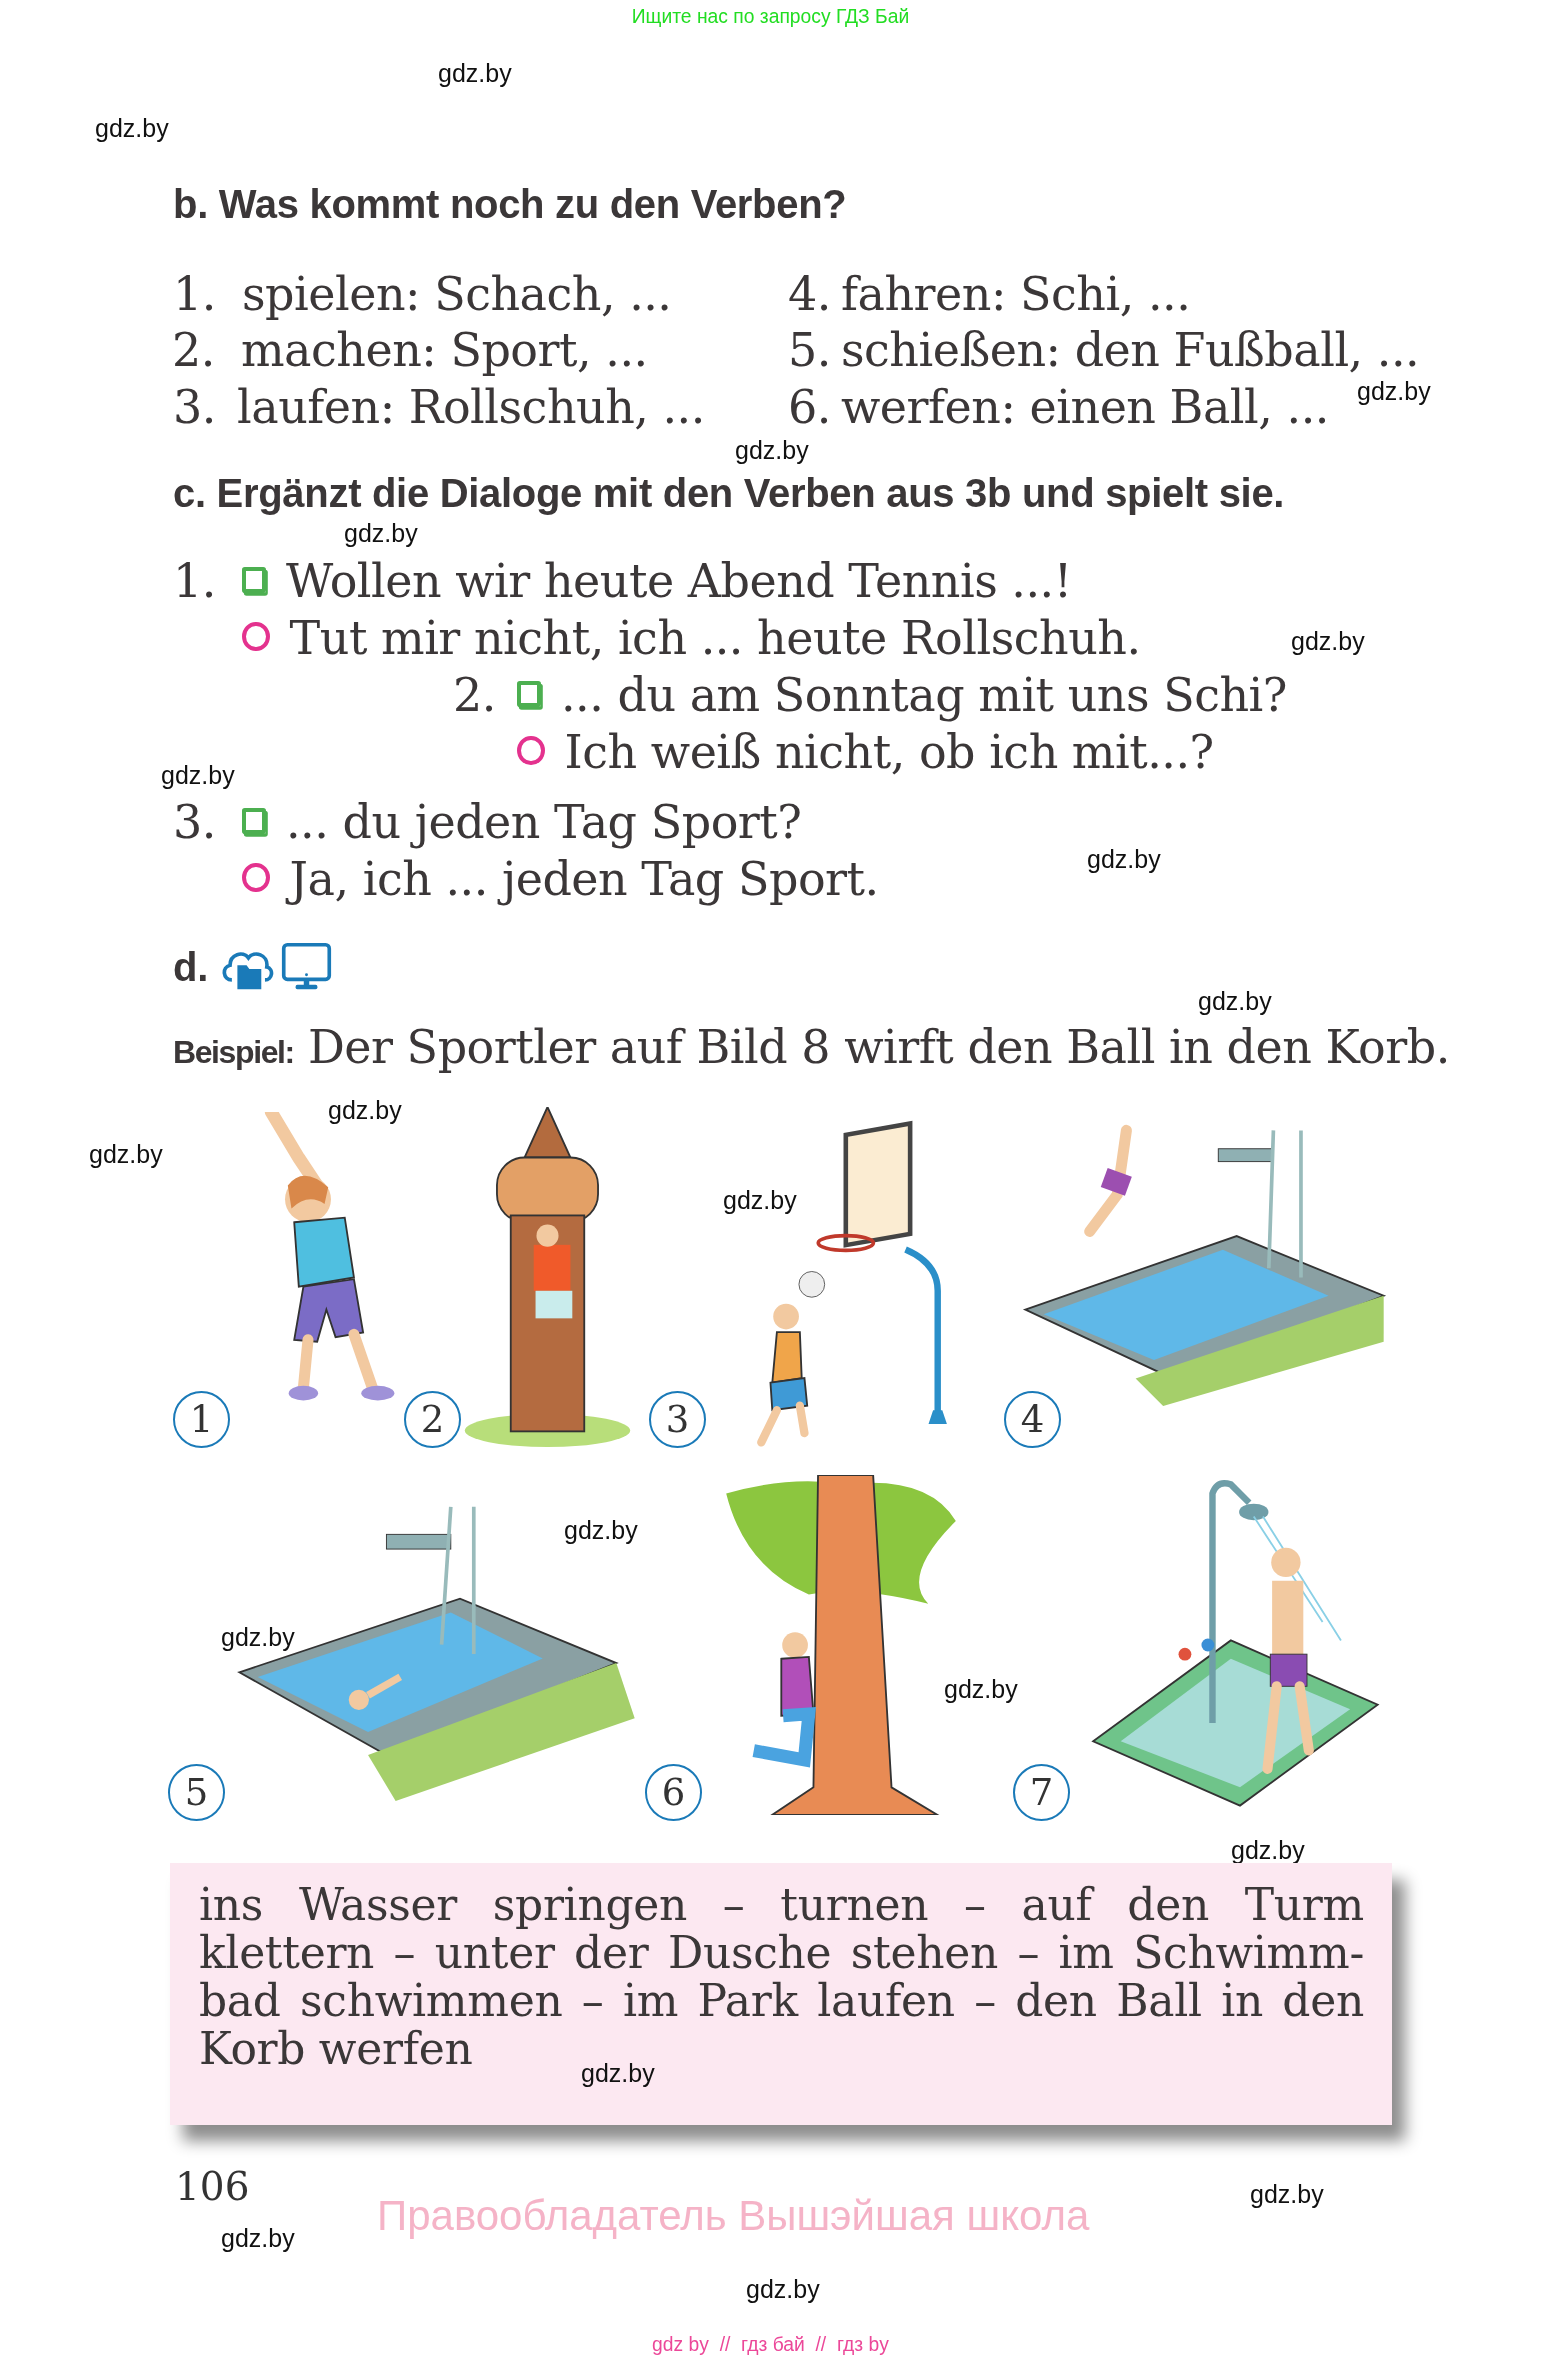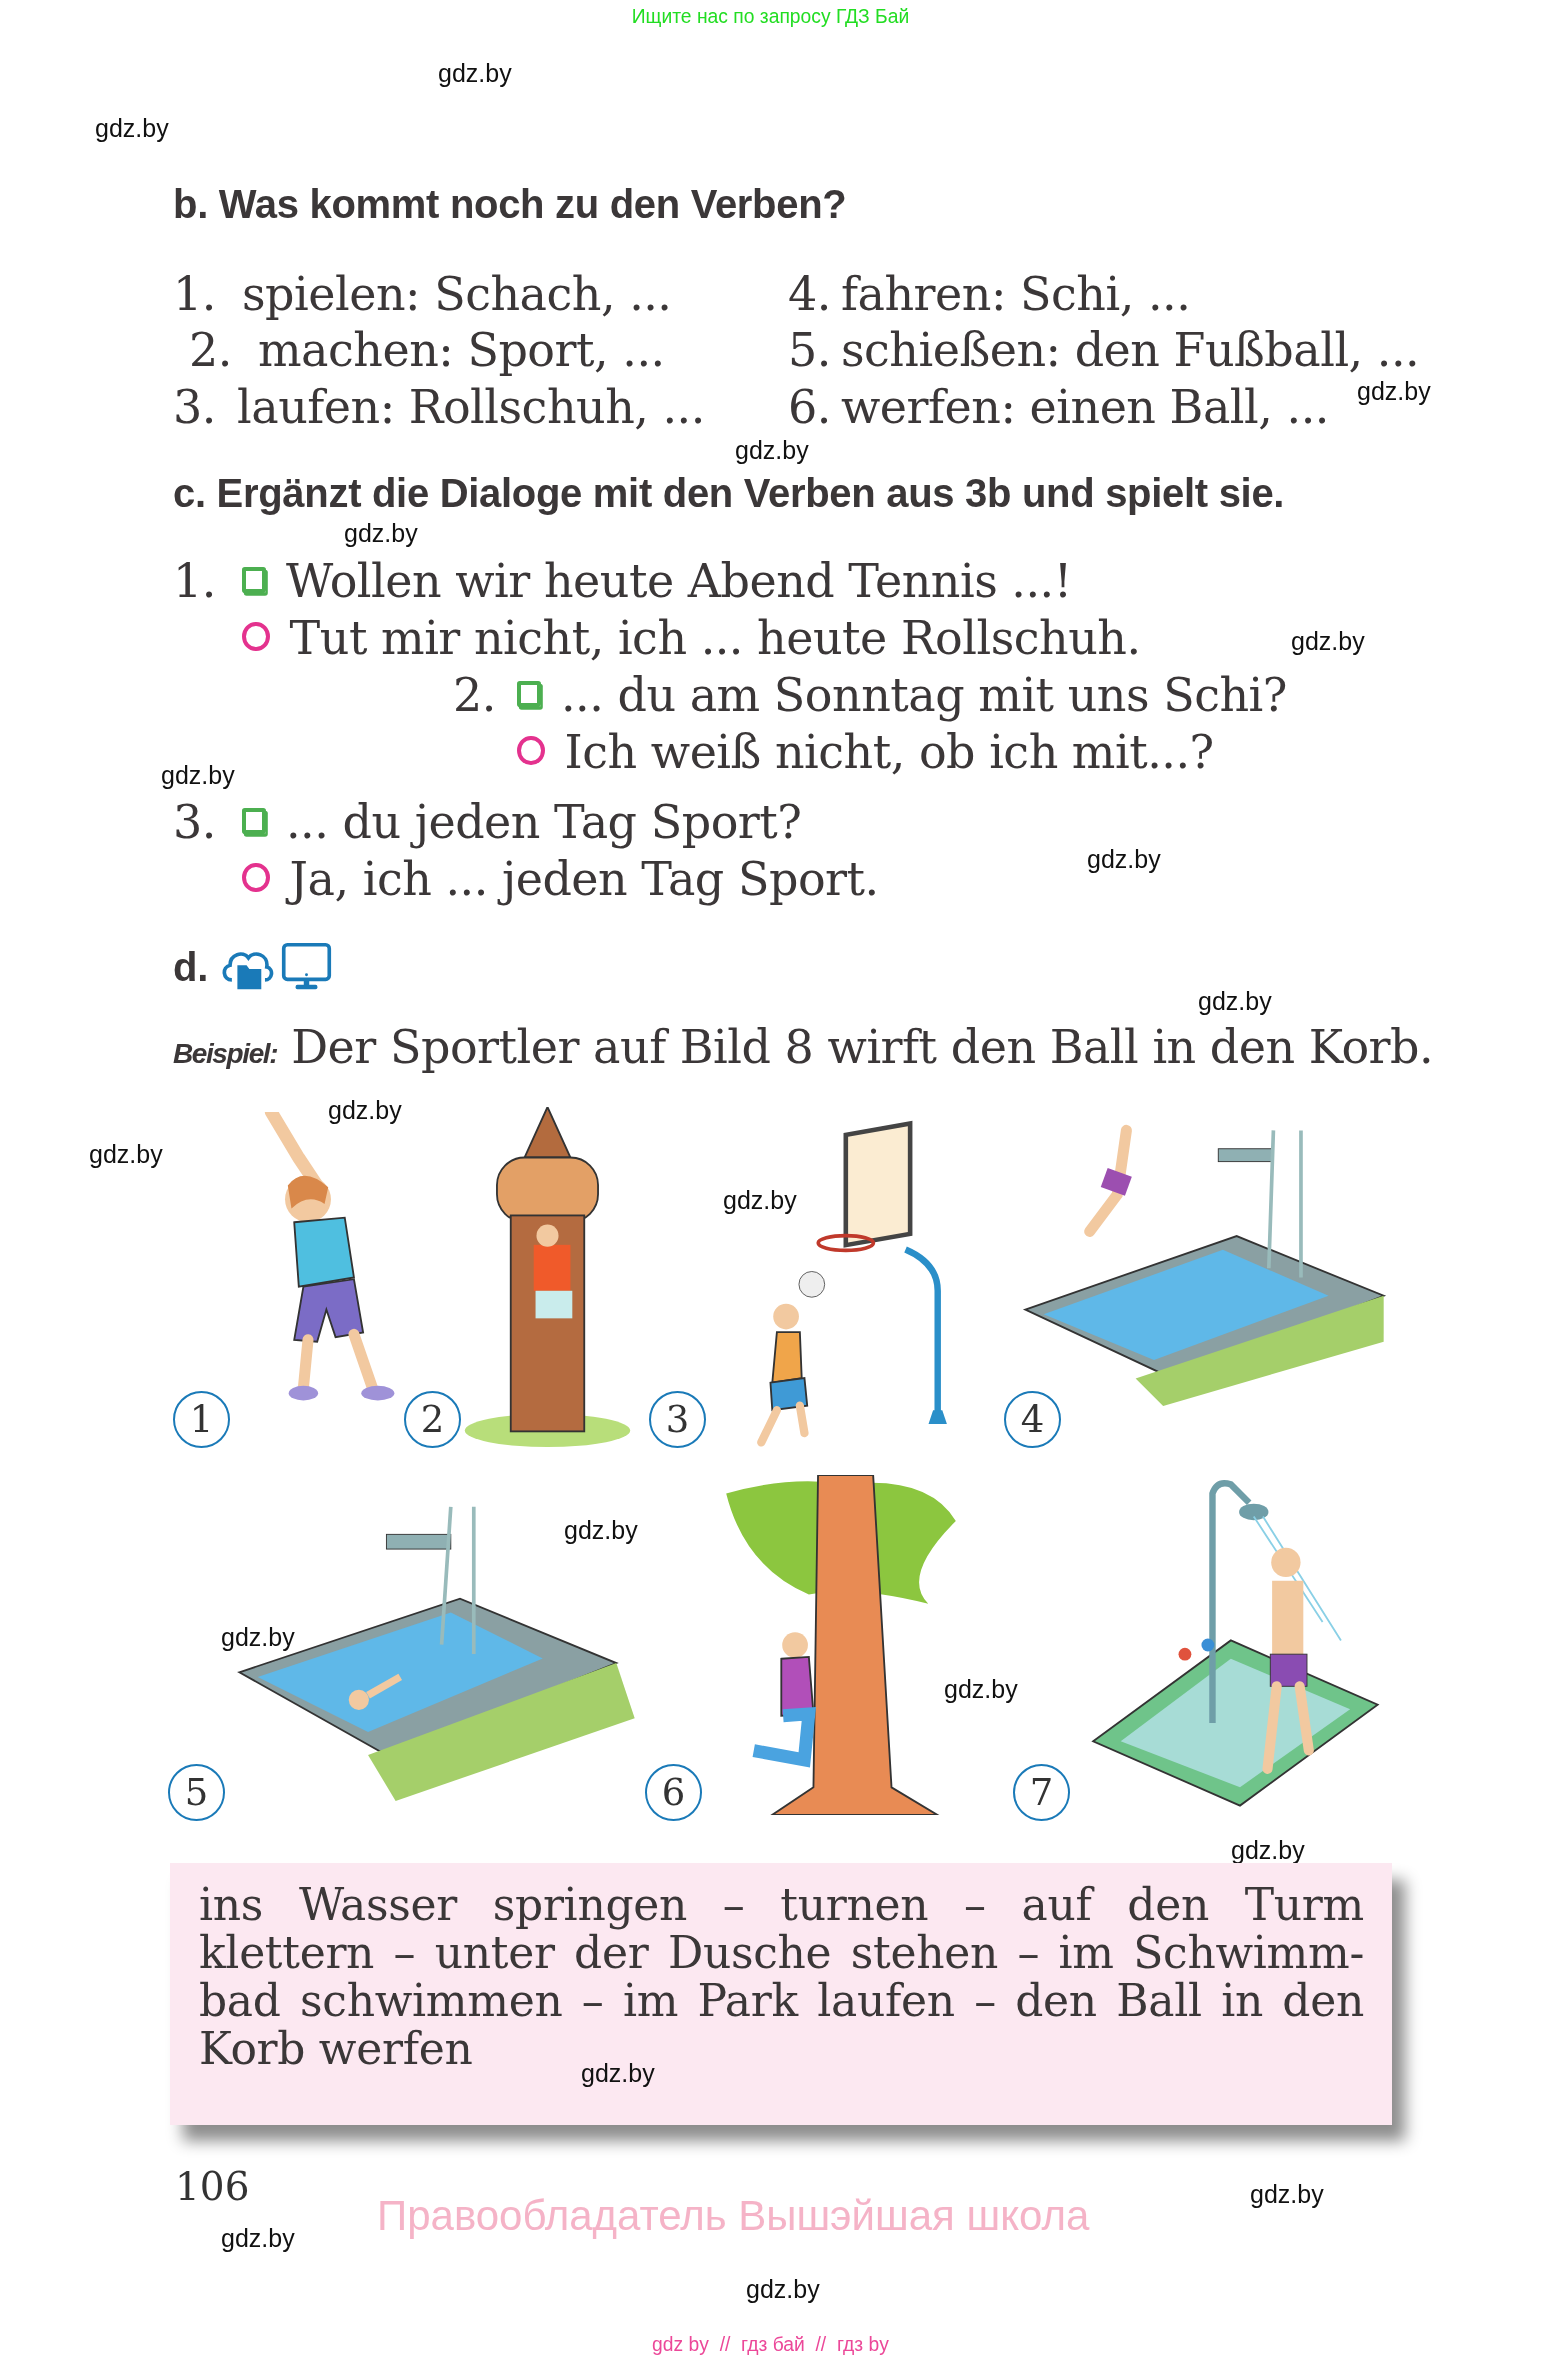--- a/index.html
+++ b/index.html
@@ -7,21 +7,21 @@
   .abs { position: absolute; }
   .sans { font-family: "Liberation Sans", "DejaVu Sans", sans-serif; }
   .serif { font-family: "DejaVu Serif", "Liberation Serif", serif; }
   .topnote { top: 5.5px; left: 0; width: 1541px; text-align: center; color: #22dd22; font-size: 19.3px; }
   .wm { color: #111; font-size: 25px; }
   .heading { font-size: 40px; font-weight: bold; color: #3b3738; letter-spacing: -0.3px; }
   .line { font-size: 46px; color: #3b3738; white-space: nowrap; letter-spacing: -0.5px; }
   .num { display: inline-block; }
   .sq { display: inline-block; width: 24px; height: 26px; border: 4.6px solid #4caf50; border-radius: 2.8px; box-sizing: border-box; vertical-align: middle; margin-right: 20px; position: relative; top: -5.5px; box-shadow: 1.8px 2.8px 0 #4caf50; }
   .ci { display: inline-block; width: 27.6px; height: 29px; border: 4.6px solid #e4328e; border-radius: 50%; box-sizing: border-box; vertical-align: middle; margin-right: 20px; position: relative; top: -5.5px; }
-  .beispiel-label { font-family: "Liberation Sans", "DejaVu Sans", sans-serif; font-weight: bold; font-size: 28px; letter-spacing: -1.4px; font-style: italic; }
+  .beispiel-label { font-family: "Liberation Sans", "DejaVu Sans", sans-serif; font-weight: bold; font-size: 32px; letter-spacing: -1.4px; }
   .pic { position: absolute; }
   .badge { position: absolute; width: 57px; height: 57px; border: 2.8px solid #1a7ab8; border-radius: 50%; box-sizing: border-box; background: #fff; display: flex; align-items: center; justify-content: center; font-family: "DejaVu Serif", "Liberation Serif", serif; font-size: 37px; color: #333; }
   .box { left: 170px; top: 1863px; width: 1222px; height: 262px; background: #fce8f1; box-shadow: 13px 16.5px 14.7px rgba(0,0,0,0.45); }
   .boxtext { position: absolute; left: 29px; top: 18.4px; width: 1165px; font-size: 44px; line-height: 48px; color: #3b3738; text-align: justify; letter-spacing: -0.3px; }
   .pageno { font-size: 39px; color: #333; }
   .rights { font-size: 42px; color: #f5b3c7; }
   .footer { color: #ec4899; font-size: 19.3px; }
 </style>
 </head>
 <body>
@@ -47,21 +47,21 @@
 <div class="abs sans wm" style="left:581px;top:2059px;z-index:3">gdz.by</div>
 <div class="abs sans wm" style="left:1250px;top:2180px">gdz.by</div>
 <div class="abs sans wm" style="left:221px;top:2224px">gdz.by</div>
 <div class="abs sans wm" style="left:746px;top:2275px">gdz.by</div>
 
 <div class="abs sans heading" style="left:173px;top:182px">b. Was kommt noch zu den Verben?</div>
 
 <div class="abs serif line" style="left:173px;top:267px">
   <span class="num" style="width:69px">1.</span><span>spielen: Schach, ...</span>
 </div>
-<div class="abs serif line" style="left:189px;top:323px">
+<div class="abs serif line" style="left:172px;top:323px">
   <span class="num" style="width:69px">2.</span><span>machen: Sport, ...</span>
 </div>
 <div class="abs serif line" style="left:173px;top:380px">
   <span class="num" style="width:64px">3.</span><span>laufen: Rollschuh, ...</span>
 </div>
 <div class="abs serif line" style="left:788px;top:267px">
   <span class="num" style="width:53px">4.</span><span>fahren: Schi, ...</span>
 </div>
 <div class="abs serif line" style="left:788px;top:323px">
   <span class="num" style="width:53px">5.</span><span>schießen: den Fußball, ...</span>

